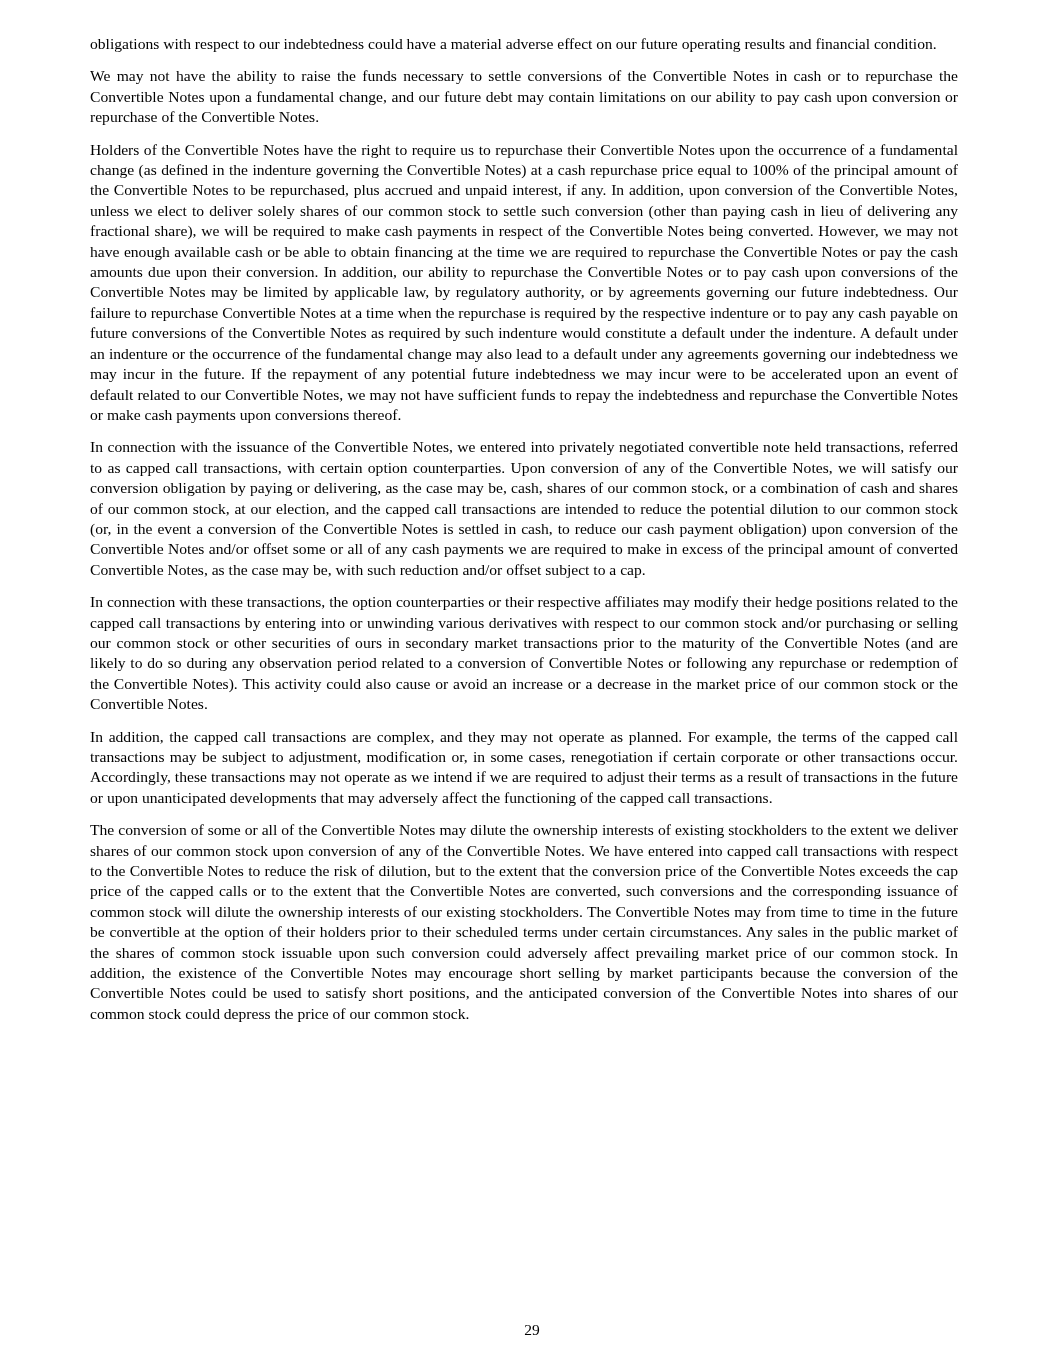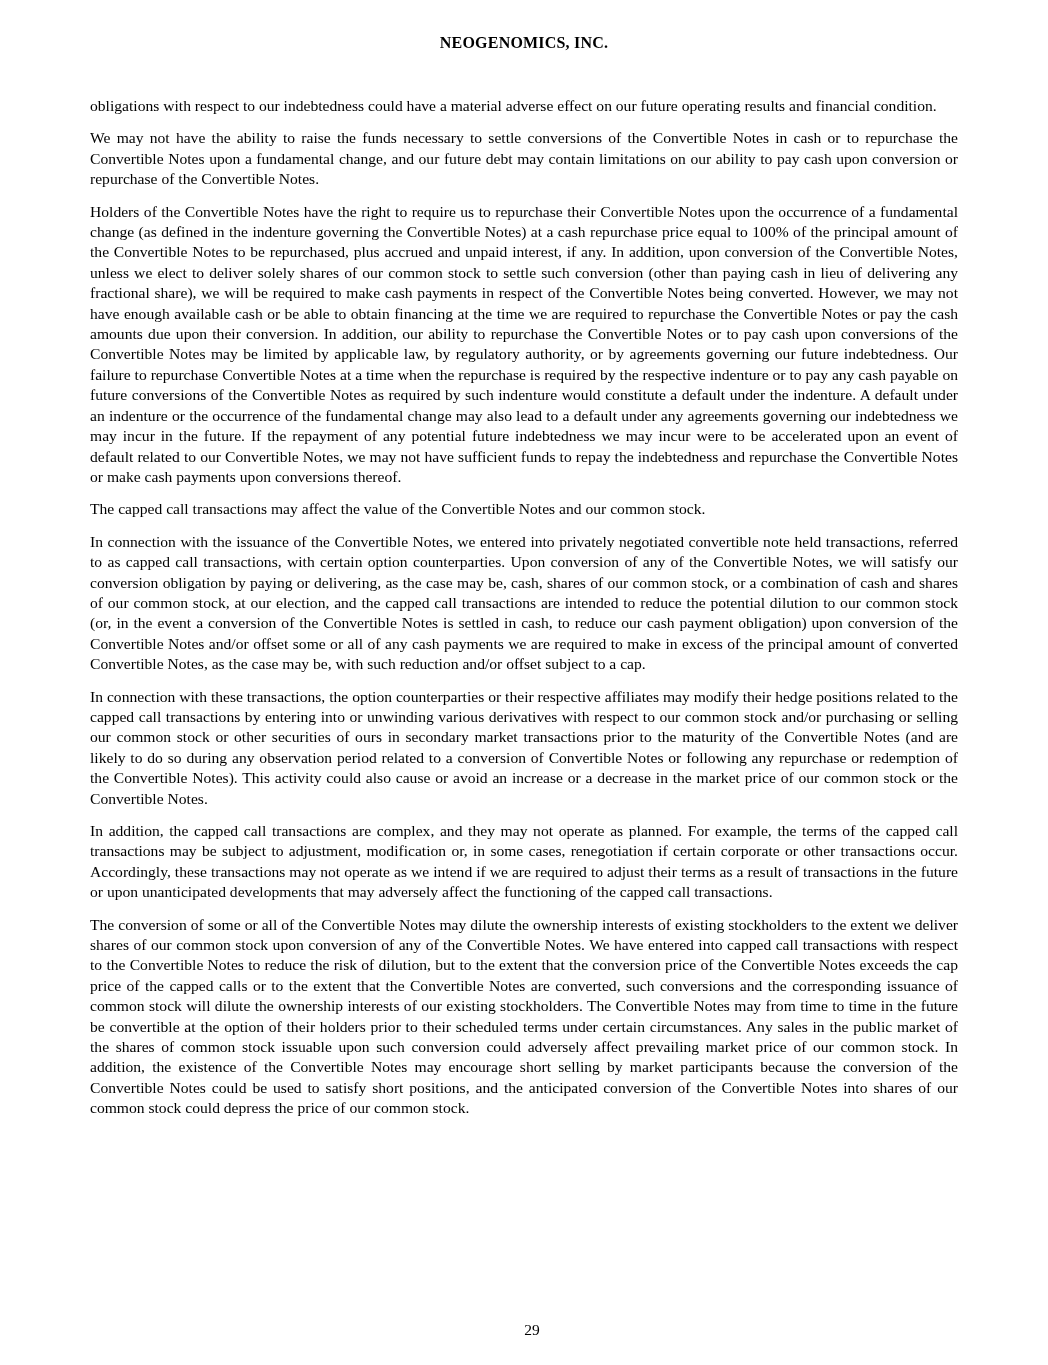--- a/index.html
+++ b/index.html
@@ -42,29 +42,27 @@
     right: 0;
     bottom: 26px;
     text-align: center;
     font-size: 15.5px;
   }
 </style>
 </head>
 <body>
 
 <div class="page">
-  <div class="doc-header">NEOGENOMICS, INC.</div>
 
   <p class="para">obligations with respect to our indebtedness could have a material adverse effect on our future operating results and financial condition.</p>
 
   <p class="heading">We may not have the ability to raise the funds necessary to settle conversions of the Convertible Notes in cash or to repurchase the Convertible Notes upon a fundamental change, and our future debt may contain limitations on our ability to pay cash upon conversion or repurchase of the Convertible Notes.</p>
 
   <p class="para">Holders of the Convertible Notes have the right to require us to repurchase their Convertible Notes upon the occurrence of a fundamental change (as defined in the indenture governing the Convertible Notes) at a cash repurchase price equal to 100% of the principal amount of the Convertible Notes to be repurchased, plus accrued and unpaid interest, if any. In addition, upon conversion of the Convertible Notes, unless we elect to deliver solely shares of our common stock to settle such conversion (other than paying cash in lieu of delivering any fractional share), we will be required to make cash payments in respect of the Convertible Notes being converted. However, we may not have enough available cash or be able to obtain financing at the time we are required to repurchase the Convertible Notes or pay the cash amounts due upon their conversion. In addition, our ability to repurchase the Convertible Notes or to pay cash upon conversions of the Convertible Notes may be limited by applicable law, by regulatory authority, or by agreements governing our future indebtedness. Our failure to repurchase Convertible Notes at a time when the repurchase is required by the respective indenture or to pay any cash payable on future conversions of the Convertible Notes as required by such indenture would constitute a default under the indenture. A default under an indenture or the occurrence of the fundamental change may also lead to a default under any agreements governing our indebtedness we may incur in the future. If the repayment of any potential future indebtedness we may incur were to be accelerated upon an event of default related to our Convertible Notes, we may not have sufficient funds to repay the indebtedness and repurchase the Convertible Notes or make cash payments upon conversions thereof.</p>
 
-  <p class="heading">The capped call transactions may affect the value of the Convertible Notes and our common stock.</p>
 
   <p class="para">In connection with the issuance of the Convertible Notes, we entered into privately negotiated convertible note held transactions, referred to as capped call transactions, with certain option counterparties. Upon conversion of any of the Convertible Notes, we will satisfy our conversion obligation by paying or delivering, as the case may be, cash, shares of our common stock, or a combination of cash and shares of our common stock, at our election, and the capped call transactions are intended to reduce the potential dilution to our common stock (or, in the event a conversion of the Convertible Notes is settled in cash, to reduce our cash payment obligation) upon conversion of the Convertible Notes and/or offset some or all of any cash payments we are required to make in excess of the principal amount of converted Convertible Notes, as the case may be, with such reduction and/or offset subject to a cap.</p>
 
   <p class="para">In connection with these transactions, the option counterparties or their respective affiliates may modify their hedge positions related to the capped call transactions by entering into or unwinding various derivatives with respect to our common stock and/or purchasing or selling our common stock or other securities of ours in secondary market transactions prior to the maturity of the Convertible Notes (and are likely to do so during any observation period related to a conversion of Convertible Notes or following any repurchase or redemption of the Convertible Notes). This activity could also cause or avoid an increase or a decrease in the market price of our common stock or the Convertible Notes.</p>
 
   <p class="para">In addition, the capped call transactions are complex, and they may not operate as planned. For example, the terms of the capped call transactions may be subject to adjustment, modification or, in some cases, renegotiation if certain corporate or other transactions occur. Accordingly, these transactions may not operate as we intend if we are required to adjust their terms as a result of transactions in the future or upon unanticipated developments that may adversely affect the functioning of the capped call transactions.</p>
 
 
   <p class="para">The conversion of some or all of the Convertible Notes may dilute the ownership interests of existing stockholders to the extent we deliver shares of our common stock upon conversion of any of the Convertible Notes. We have entered into capped call transactions with respect to the Convertible Notes to reduce the risk of dilution, but to the extent that the conversion price of the Convertible Notes exceeds the cap price of the capped calls or to the extent that the Convertible Notes are converted, such conversions and the corresponding issuance of common stock will dilute the ownership interests of our existing stockholders. The Convertible Notes may from time to time in the future be convertible at the option of their holders prior to their scheduled terms under certain circumstances. Any sales in the public market of the shares of common stock issuable upon such conversion could adversely affect prevailing market price of our common stock. In addition, the existence of the Convertible Notes may encourage short selling by market participants because the conversion of the Convertible Notes could be used to satisfy short positions, and the anticipated conversion of the Convertible Notes into shares of our common stock could depress the price of our common stock.</p>
 </div>

